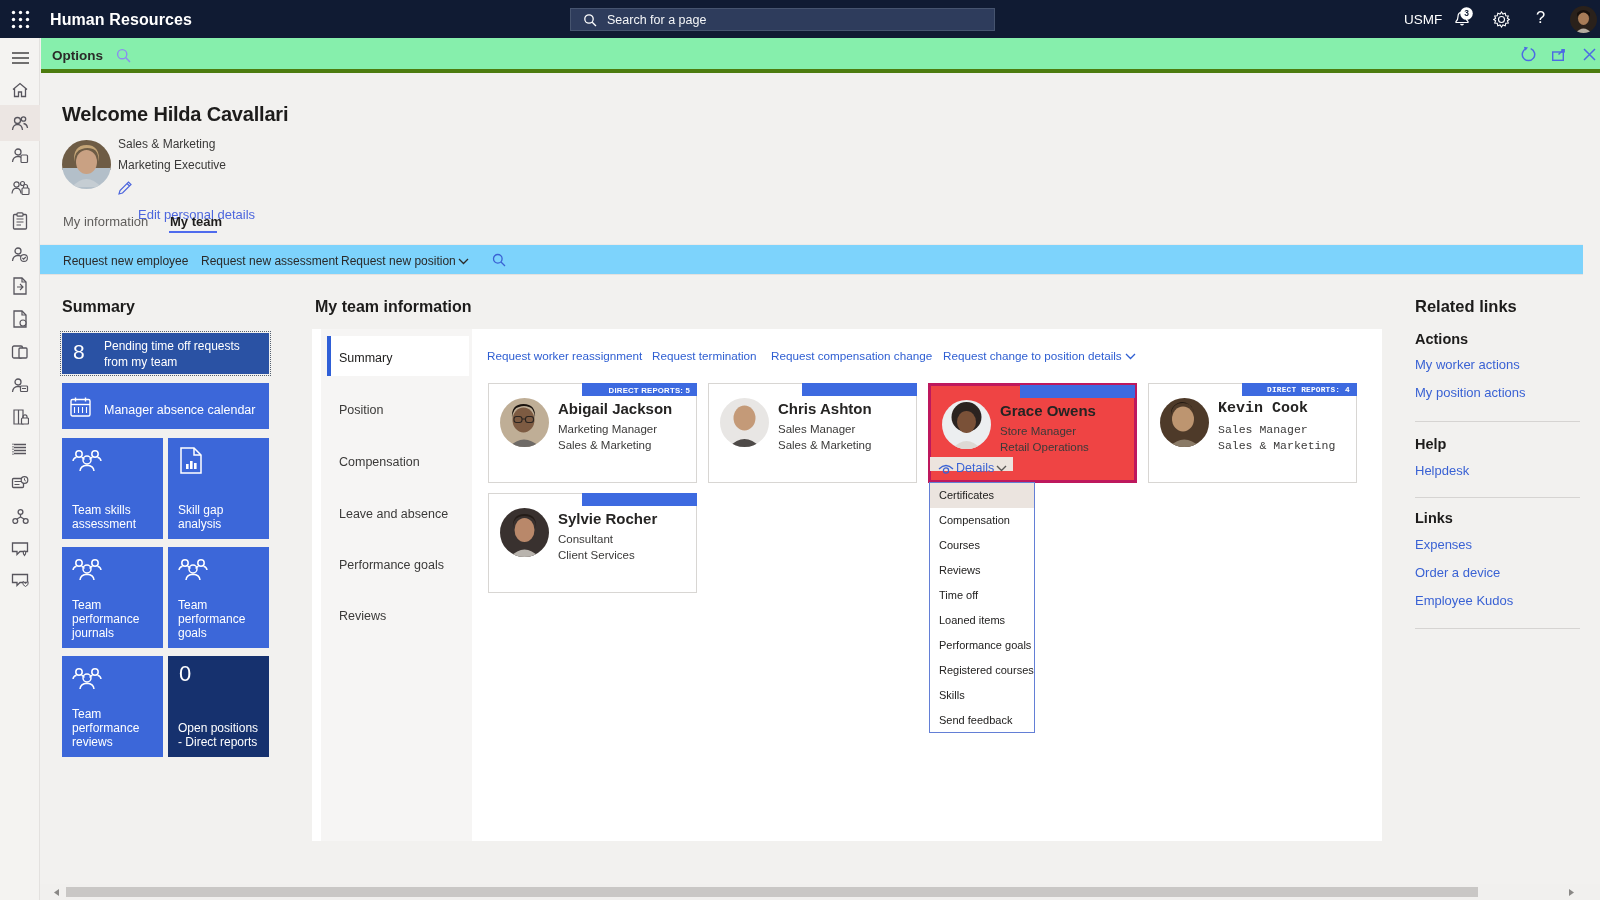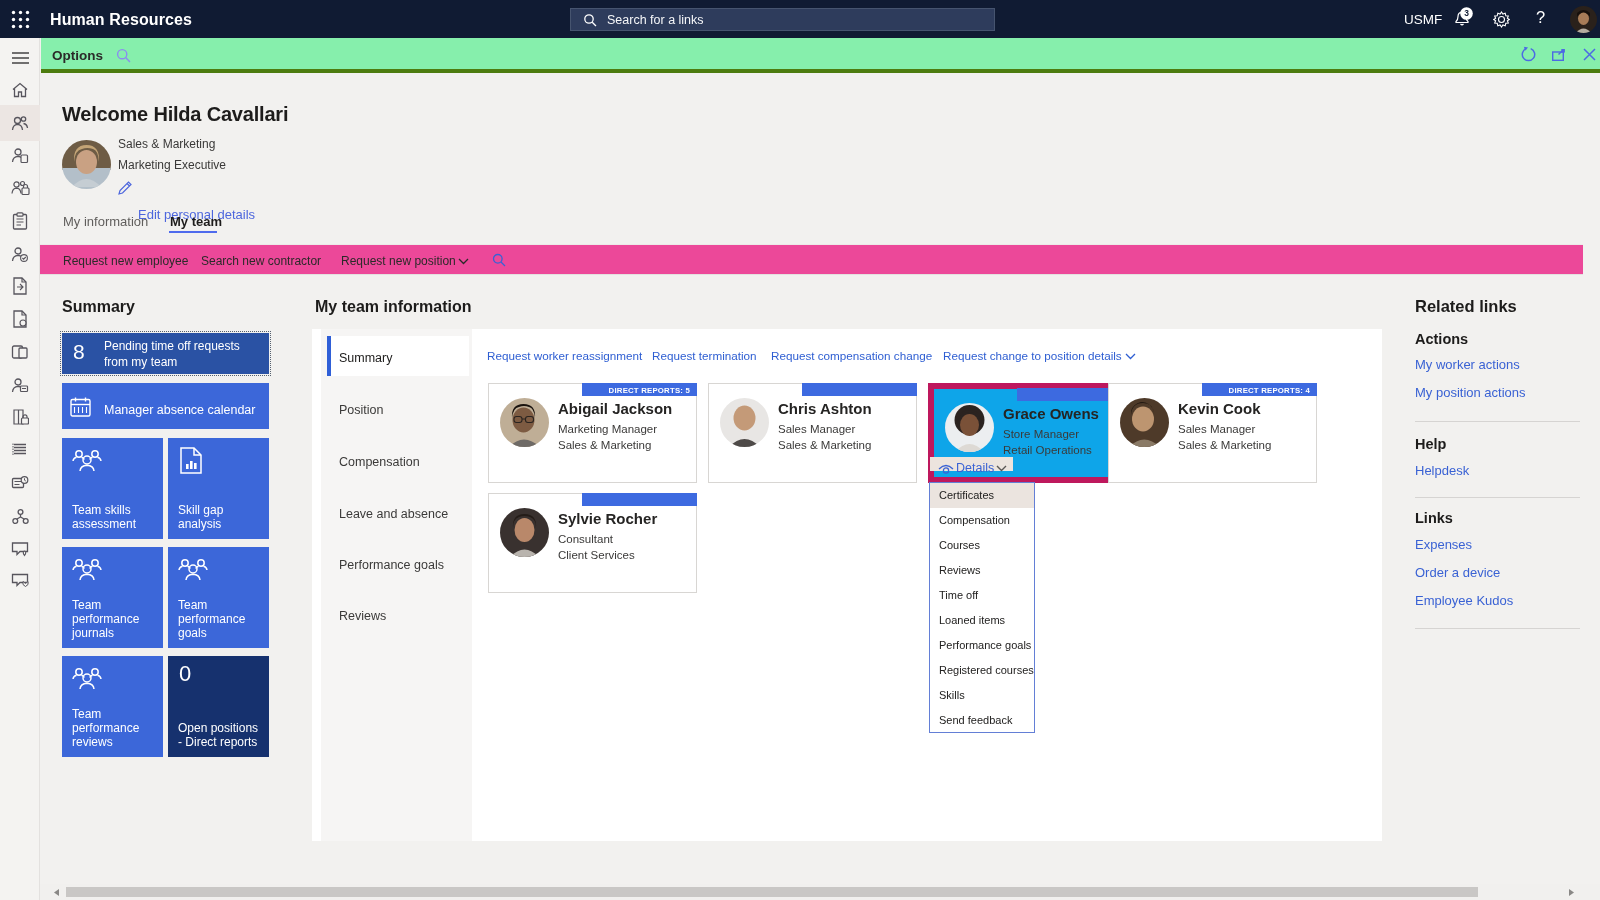--- a/index.html
+++ b/index.html
@@ -24,21 +24,21 @@
 .sideicon.sel { background:#ece6e3; }
 
 
 .h1 { position:absolute; left:62px; top:103px; font-size:20px; font-weight:bold; color:#1d1c1b; letter-spacing:-0.2px; }
 .prof-sub { position:absolute; left:118px; color:#3a3938; font-size:12px; }
 .editlink { position:absolute; left:118px; top:179px; color:#4d66dd; font-size:13px;margin-top:28px; }
 .tab1 { position:absolute; left:63px; top:214px; font-size:13px; color:#605e5c; }
 .tab2 { position:absolute; left:170px; top:214px; font-size:13px; font-weight:bold; color:#1d1c1b; }
 .tabline { position:absolute; left:169px; top:231px; width:48px; height:2px; background:#4f6bed; }
 
-.actionbar { position:absolute; left:40px; top:244px; width:1543px; height:31px; background:#ec4899; border-top:1px solid #eceae8; border-bottom:1px solid #e3e1df;text-decoration:underline; }
+.actionbar { position:absolute; left:40px; top:244px; width:1543px; height:31px; background:#7dd3fc; border-top:1px solid #eceae8; border-bottom:1px solid #e3e1df;text-decoration:underline; }
 .actionbar span { position:absolute; top:9px; font-size:12px; color:#2b2a29; }
 
 .sechead { position:absolute; font-size:16px; font-weight:bold; color:#1d1c1b; }
 
 
 .tile { position:absolute; color:#fff; background:#3c67d9; }
 .tile .lbl { position:absolute; left:10px; bottom:8px; font-size:12px; line-height:14px; }
 .tile1 { left:62px; top:333px; width:207px; height:41px; background:#2a52a4; outline:1px dotted #55606e; outline-offset:1px; }
 .tile2 { left:62px; top:383px; width:207px; height:46px; }
 .sq { width:101px; height:101px; }
@@ -52,21 +52,21 @@
 .vtab-sel { position:absolute; left:15px; top:7px; width:142px; height:40px; background:#fff; border-left:4px solid #2f5fd7; }
 .reqlink { position:absolute; top:20px; font-size:11.7px; color:#2e5ed2; white-space:nowrap; }
 
 
 .card { position:absolute; width:209px; height:100px; background:#fff; border:1px solid #d8d6d3; }
 .card .bluebar { position:absolute; right:-1px; top:-1px; width:115px; height:13px; background:#3d6ae0; color:#fff; font-size:7.8px; font-weight:bold; text-align:right; padding:2.5px 7px 0 0; letter-spacing:.2px; }
 .card .photo { position:absolute; left:11px; top:14px; }
 .card .nm { position:absolute; left:69px; top:16px; font-size:15px; font-weight:bold; color:#252423; }
 .card .t1 { position:absolute; left:69px; top:39px; font-size:11.5px; color:#3b3a39; }
 .card .t2 { position:absolute; left:69px; top:55px; font-size:11.5px; color:#3b3a39; }
-.card.sel { background:#0ea5e9; border:6px solid #be185d; }
+.card.sel { background:#ef4444; border:3px solid #be185d; }
 
 .detailsbtn { position:absolute; left:930px; top:457px; width:83px; height:14px; background:#ece4de; color:#3a62d4; font-size:12.5px; }
 .dropdown { position:absolute; left:929px; top:482px; width:106px; height:251px; background:#fff; border:1px solid #637fd6; }
 .dropdown div { height:25px; line-height:25px; padding-left:9px; font-size:11px; color:#222120; white-space:nowrap; }
 .dropdown div.hl { background:#ebe4df; }
 
 
 .rl-h1 { position:absolute; left:1415px; font-size:16.5px; font-weight:bold; color:#1d1c1b; }
 .rl-h2 { position:absolute; left:1415px; font-size:14.5px; font-weight:bold; color:#1d1c1b; }
 .rl-a { position:absolute; left:1415px; font-size:13px; color:#3a62d4; }
@@ -92,21 +92,21 @@
         <circle cx="9.5" cy="16.5" r="1.7"></circle>
         <circle cx="16.5" cy="16.5" r="1.7"></circle>
       </g>
   </svg>
   <span class="title">Human Resources</span>
   <div class="searchbox">
     <svg class="abs" style="left:12px;top:4px" width="14" height="14" viewBox="0 0 14 14">
         <circle cx="6" cy="6" r="4.2" fill="none" stroke="#fff" stroke-width="1.3"></circle>
         <line x1="9.2" y1="9.2" x2="13" y2="13" stroke="#fff" stroke-width="1.3"></line>
       </svg>
-    <span>Search for a links</span>
+    <span>Search for a page</span>
   </div>
   <span class="usmf">USMF</span>
 
   <svg class="abs" style="left:1452px;top:4px" width="24" height="24" viewBox="0 0 24 24">
     <path d="M4 18.5 L4 17.5 Q6 16 6 12.5 Q6 8.5 10 7.8 Q14 8.5 14 12.5 Q14 16 16 17.5 L16 18.5 Z" fill="none" stroke="#fff" stroke-width="1.2"></path>
     <path d="M8.5 20 Q10 21.5 11.5 20" fill="none" stroke="#fff" stroke-width="1.2"></path>
     <circle cx="14.5" cy="9.5" r="6.3" fill="#fff"></circle>
     <text x="14.5" y="12.4" font-size="8.5" font-weight="bold" fill="#101b33" text-anchor="middle">3</text>
   </svg>
 
@@ -305,21 +305,21 @@
 <svg class="abs" style="left:118px;top:181px" width="14" height="14" viewBox="0 0 14 14">
     <path d="M1 13 L2 9.5 L10.5 1 L13 3.5 L4.5 12 Z M9 2.5 L11.5 5" fill="none" stroke="#4d66dd" stroke-width="1.2"></path>
   </svg>
 <span class="editlink" style="left:138px">Edit personal details</span>
 <div class="tab1">My information</div>
 <div class="tab2">My team</div>
 <div class="tabline"></div>
 
 <div class="actionbar">
   <span style="left:23px">Request new employee</span>
-  <span style="left:161px">Search new contractor</span>
+  <span style="left:161px">Request new assessment</span>
   <span style="left:301px">Request new position</span>
   <svg class="abs" style="left:418px;top:13px" width="11" height="7" viewBox="0 0 11 7">
       <path d="M1 1 L5.5 5.5 L10 1" fill="none" stroke="#2b2a29" stroke-width="1.3"></path>
     </svg>
   <svg class="abs" style="left:452px;top:8px" width="14" height="14" viewBox="0 0 14 14">
       <circle cx="5.8" cy="5.8" r="4.3" fill="none" stroke="#3a62d4" stroke-width="1.3"></circle>
       <line x1="9" y1="9" x2="13" y2="13" stroke="#3a62d4" stroke-width="1.3"></line>
     </svg>
 </div>
 
@@ -473,21 +473,21 @@
       <ellipse cx="24.5" cy="22" rx="9.5" ry="11" fill="#7a5138"></ellipse>
       <path d="M10 49 Q24.5 33 39 49 Z" fill="#ddd9d4"></path>
       <path d="M13 22 Q11 8 24.5 7 Q38 8 36 22 Q36 12 30 10 Q24 8 19 10 Q13 12 13 22 Z" fill="#2b2320"></path>
     </g>
   </svg>
   <div class="nm">Grace Owens</div>
   <div class="t1">Store Manager</div>
   <div class="t2">Retail Operations</div>
 </div>
 
-<div class="card" style="left:1108px;top:383px;">
+<div class="card" style="left:1148px;top:383px;font-family:Liberation Mono, monospace;">
   <div class="bluebar">DIRECT REPORTS: 4</div>
   <svg class="photo" width="49" height="49" viewBox="0 0 49 49">
     <defs>
         <clipPath id="cke">
           <circle cx="24.5" cy="24.5" r="24.5"></circle>
         </clipPath>
       </defs>
     <g clip-path="url(#cke)">
       <rect width="49" height="49" fill="#4e3a29"></rect>
       <ellipse cx="23" cy="21" rx="11" ry="12.5" fill="#bd9570"></ellipse>

